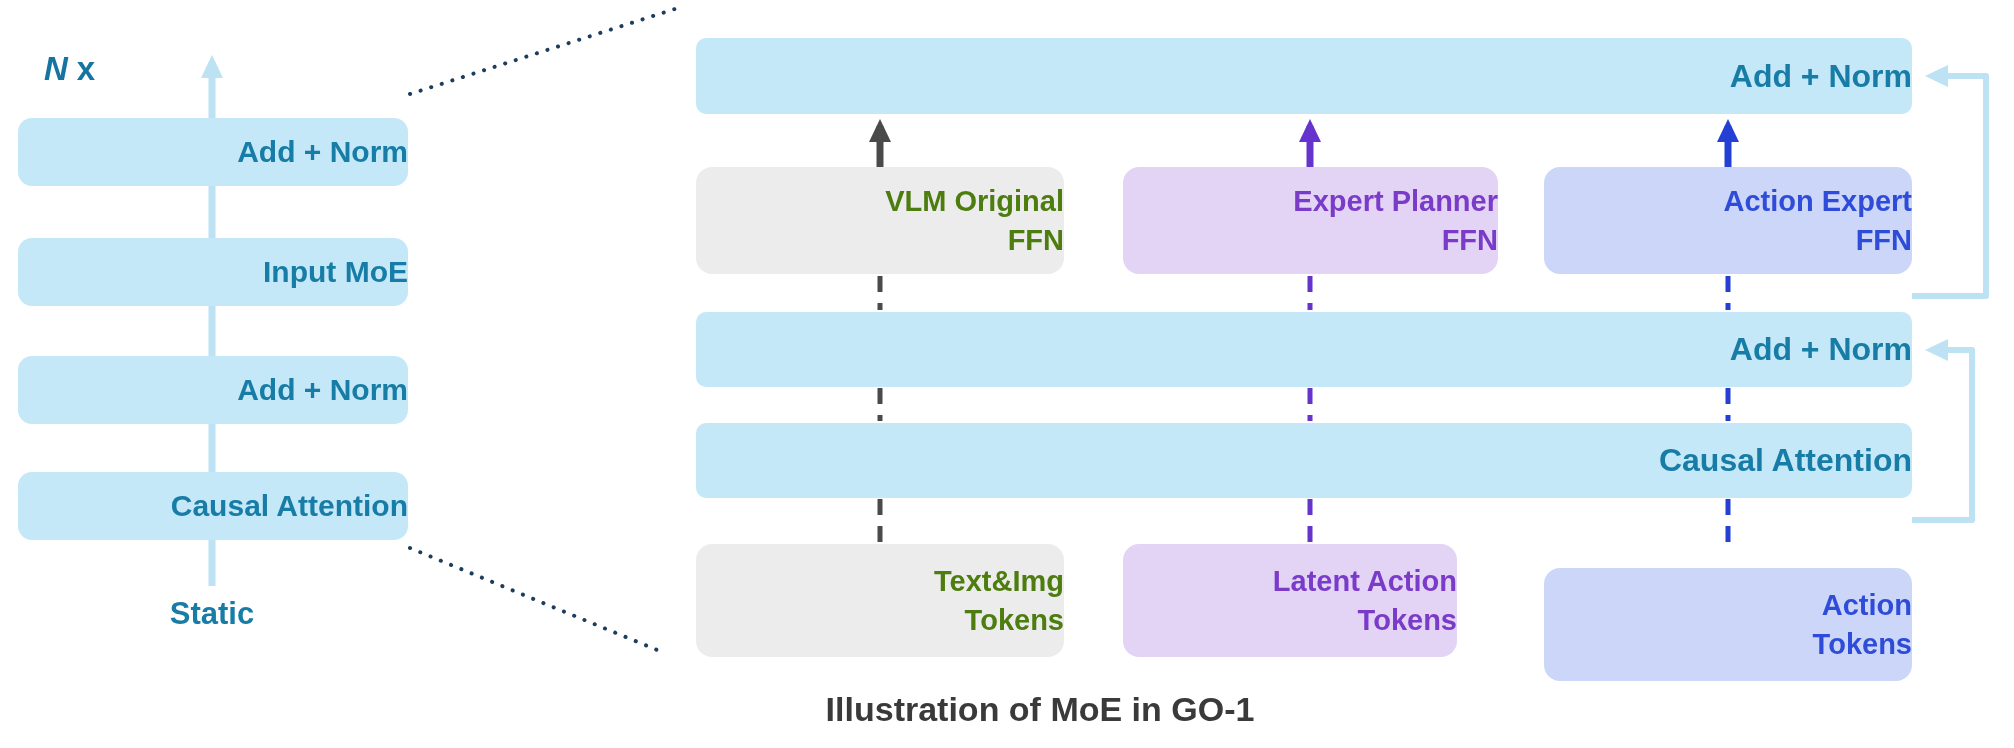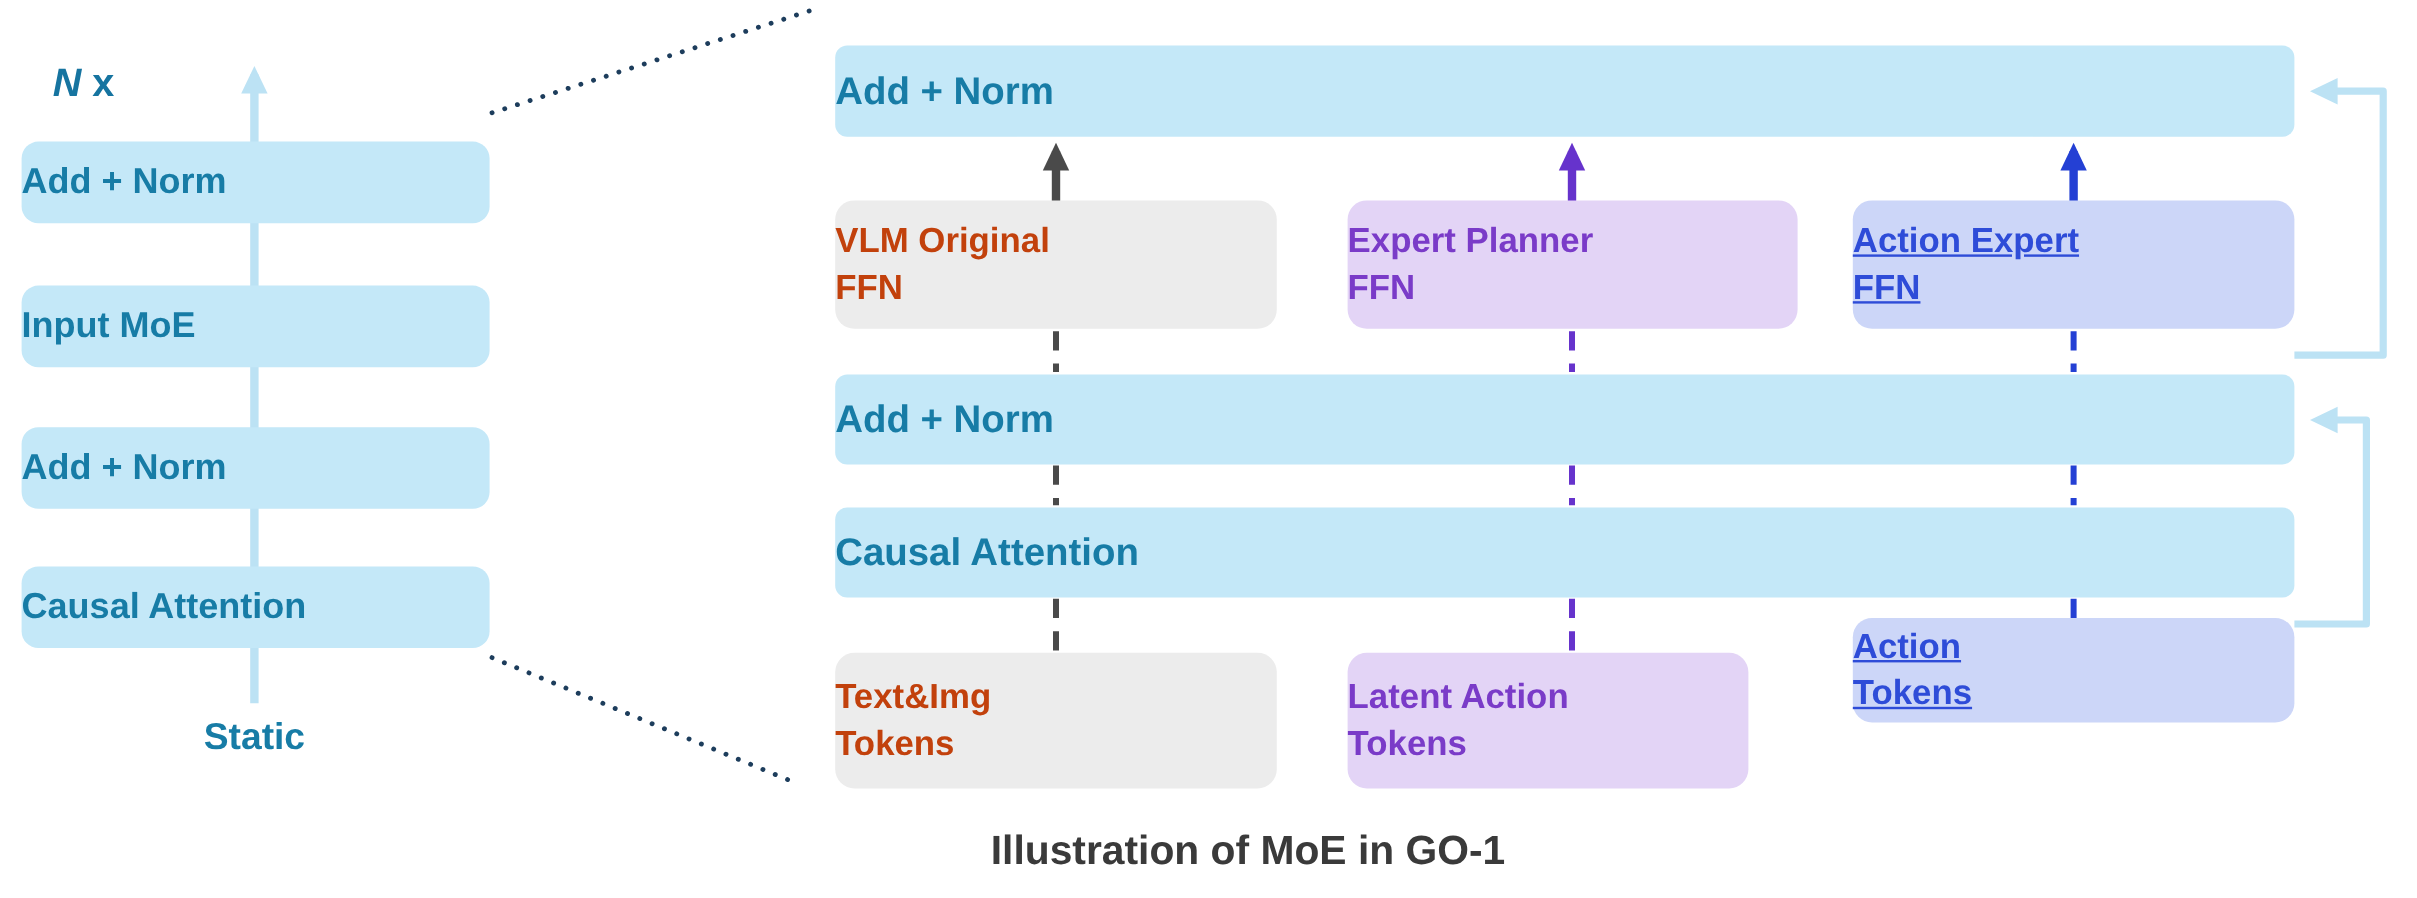--- a/index.html
+++ b/index.html
@@ -18,21 +18,21 @@
   svg.overlay {
     position: absolute;
     left: 0; top: 0;
     width: 2014px; height: 748px;
     z-index: 1;
   }
   .box {
     position: absolute;
     display: flex;
     flex-direction: column;
-    align-items: flex-start;
+    align-items: flex-end;
     justify-content: center;
     text-align: center;
     font-weight: 700;
     z-index: 2;
   }
   
   .lbox {
     left: 18px;
     width: 390px;
     height: 68px;
@@ -72,23 +72,23 @@
     background: #C4E8F8;
     color: #177CA6;
     font-size: 32px;
   }
   .cell {
     height: 107px;
     border-radius: 16px;
     font-size: 29px;
     line-height: 1.32;
   }
-  .cell.gray   { background: #ECECEC; color: #c2410c; }
+  .cell.gray   { background: #ECECEC; color: #4d7c0f; }
   .cell.purple { background: #E3D4F6; color: #7A3BC8; }
-  .cell.blue   { background: #CCD6F8; color: #2E4CD8; text-decoration: underline; }
+  .cell.blue   { background: #CCD6F8; color: #2E4CD8; }
   .caption {
     position: absolute;
     left: 240px;
     top: 690px;
     width: 1600px;
     text-align: center;
     font-size: 34px;
     font-weight: 700;
     color: #3A3A3A;
     z-index: 2;
@@ -184,20 +184,20 @@
   </div>
 
   <div class="box cell gray" style="left:696px; top:544px; width:368px; height:113px">
     <div>Text&amp;Img</div>
     <div>Tokens</div>
   </div>
   <div class="box cell purple" style="left:1123px; top:544px; width:334px; height:113px">
     <div>Latent Action</div>
     <div>Tokens</div>
   </div>
-  <div class="box cell blue" style="left:1544px; top:515px; width:368px; height:87px">
+  <div class="box cell blue" style="left:1544px; top:568px; width:368px; height:113px">
     <div>Action</div>
     <div>Tokens</div>
   </div>
 
   <div class="caption">Illustration of MoE in GO-1</div>
 
 </div>
 
 </body></html>

